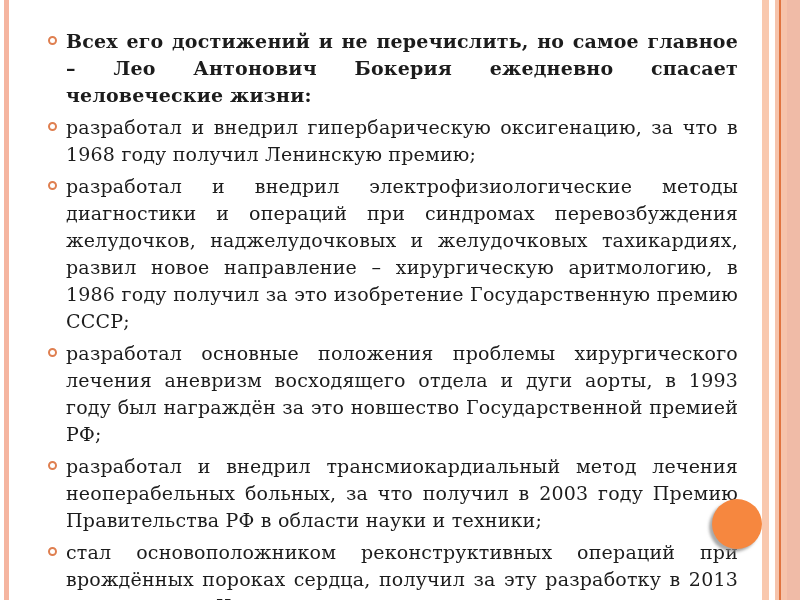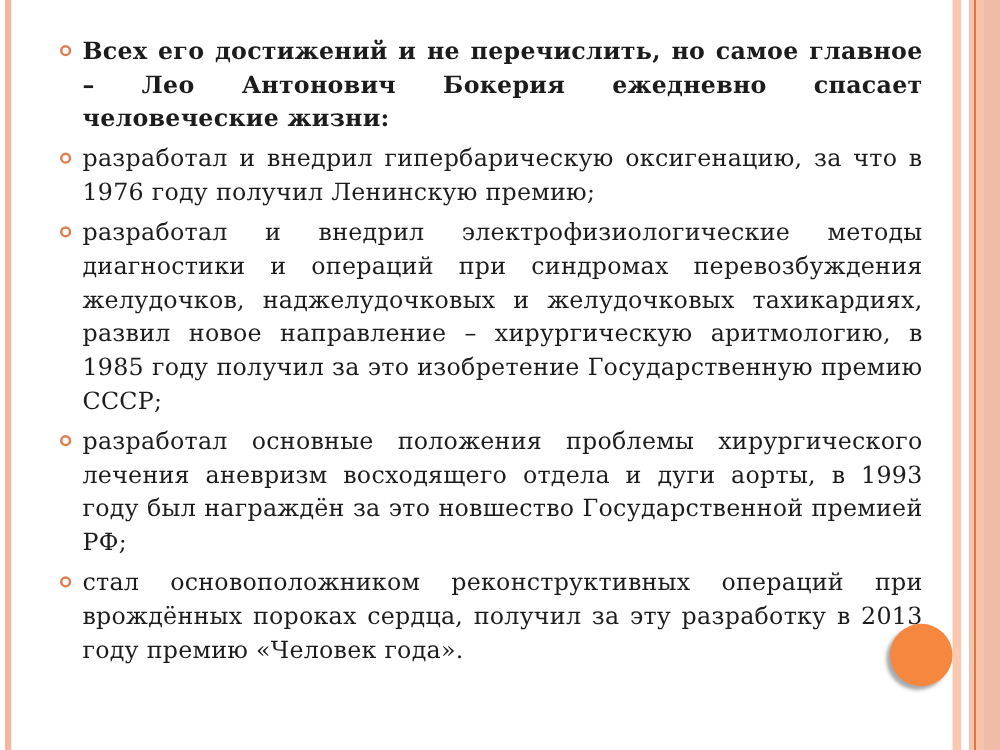--- a/index.html
+++ b/index.html
@@ -78,29 +78,33 @@
   <div class="band-right"></div>
 
   <div class="content">
     <ul class="bullet-list" id="bullet-list">
         <li class="bold">
     <span class="bullet-ring"></span>
     <span>Всех его достижений и не перечислить, но самое главное – Лео Антонович Бокерия ежедневно спасает человеческие жизни:</span>
   </li>
         <li>
     <span class="bullet-ring"></span>
-    <span>разработал и внедрил гипербарическую оксигенацию, за что в 1976 году получил Ленинскую премию;</span>
+    <span>разработал и внедрил гипербарическую оксигенацию, за что в 1968 году получил Ленинскую премию;</span>
   </li>
         <li>
     <span class="bullet-ring"></span>
-    <span>разработал и внедрил электрофизиологические методы диагностики и операций при синдромах перевозбуждения желудочков, наджелудочковых и желудочковых тахикардиях, развил новое направление – хирургическую аритмологию, в 1985 году получил за это изобретение Государственную премию СССР;</span>
+    <span>разработал и внедрил электрофизиологические методы диагностики и операций при синдромах перевозбуждения желудочков, наджелудочковых и желудочковых тахикардиях, развил новое направление – хирургическую аритмологию, в 1986 году получил за это изобретение Государственную премию СССР;</span>
   </li>
         <li>
     <span class="bullet-ring"></span>
     <span>разработал основные положения проблемы хирургического лечения аневризм восходящего отдела и дуги аорты, в 1993 году был награждён за это новшество Государственной премией РФ;</span>
+  </li>
+        <li>
+    <span class="bullet-ring"></span>
+    <span>разработал и внедрил трансмиокардиальный метод лечения неоперабельных больных, за что получил в 2003 году Премию Правительства РФ в области науки и техники;</span>
   </li>
         <li>
     <span class="bullet-ring"></span>
     <span>стал основоположником реконструктивных операций при врождённых пороках сердца, получил за эту разработку в 2013 году премию «Человек года».</span>
   </li>
       </ul>
   </div>
 
   <div class="orange-circle"></div>
 </div>

